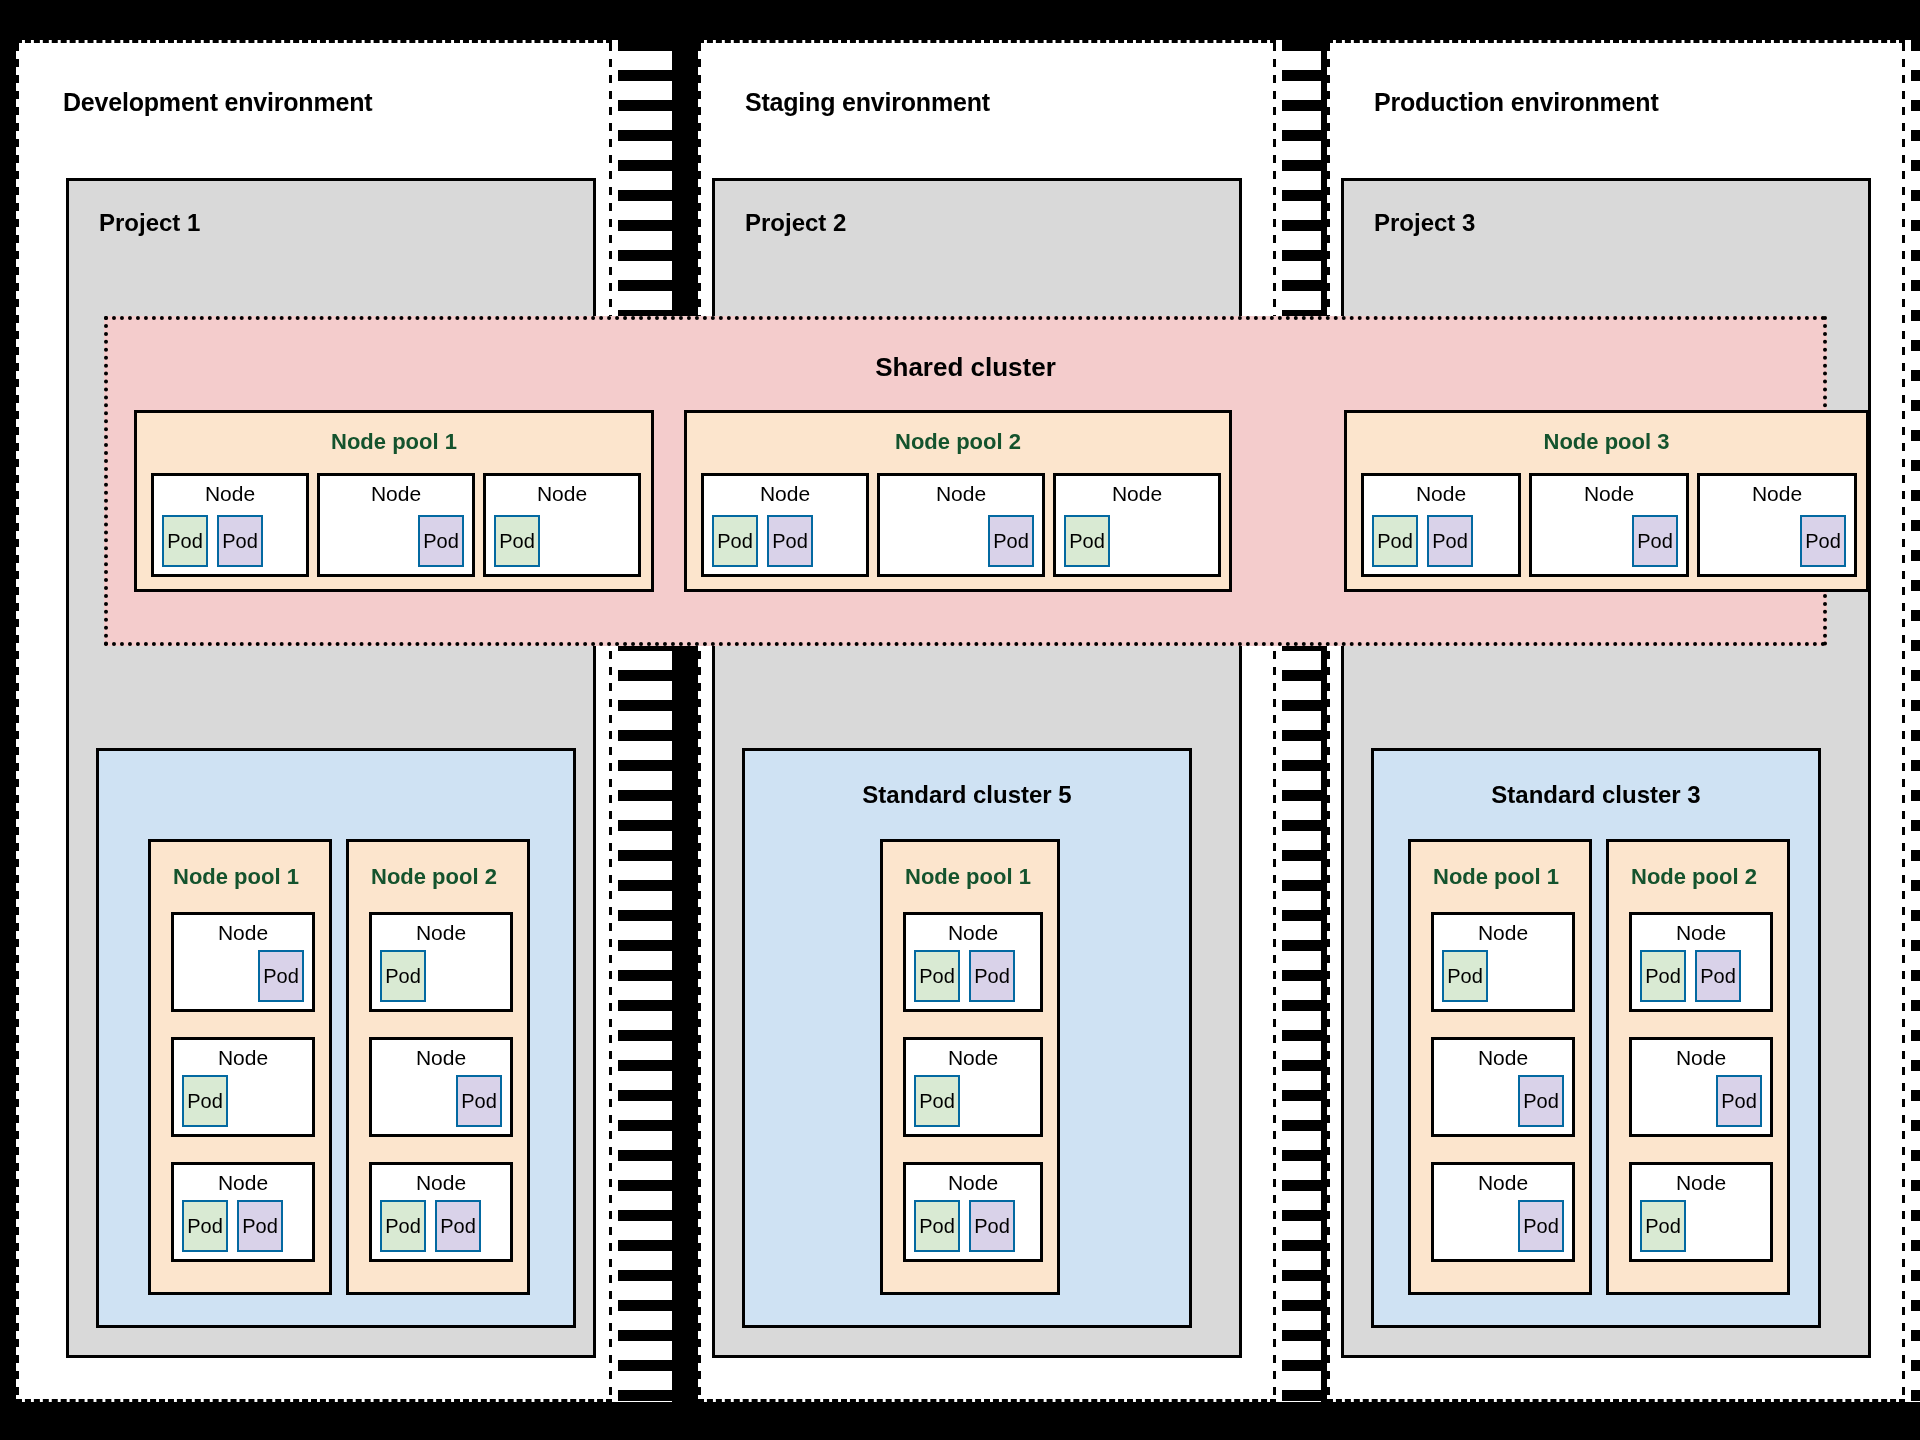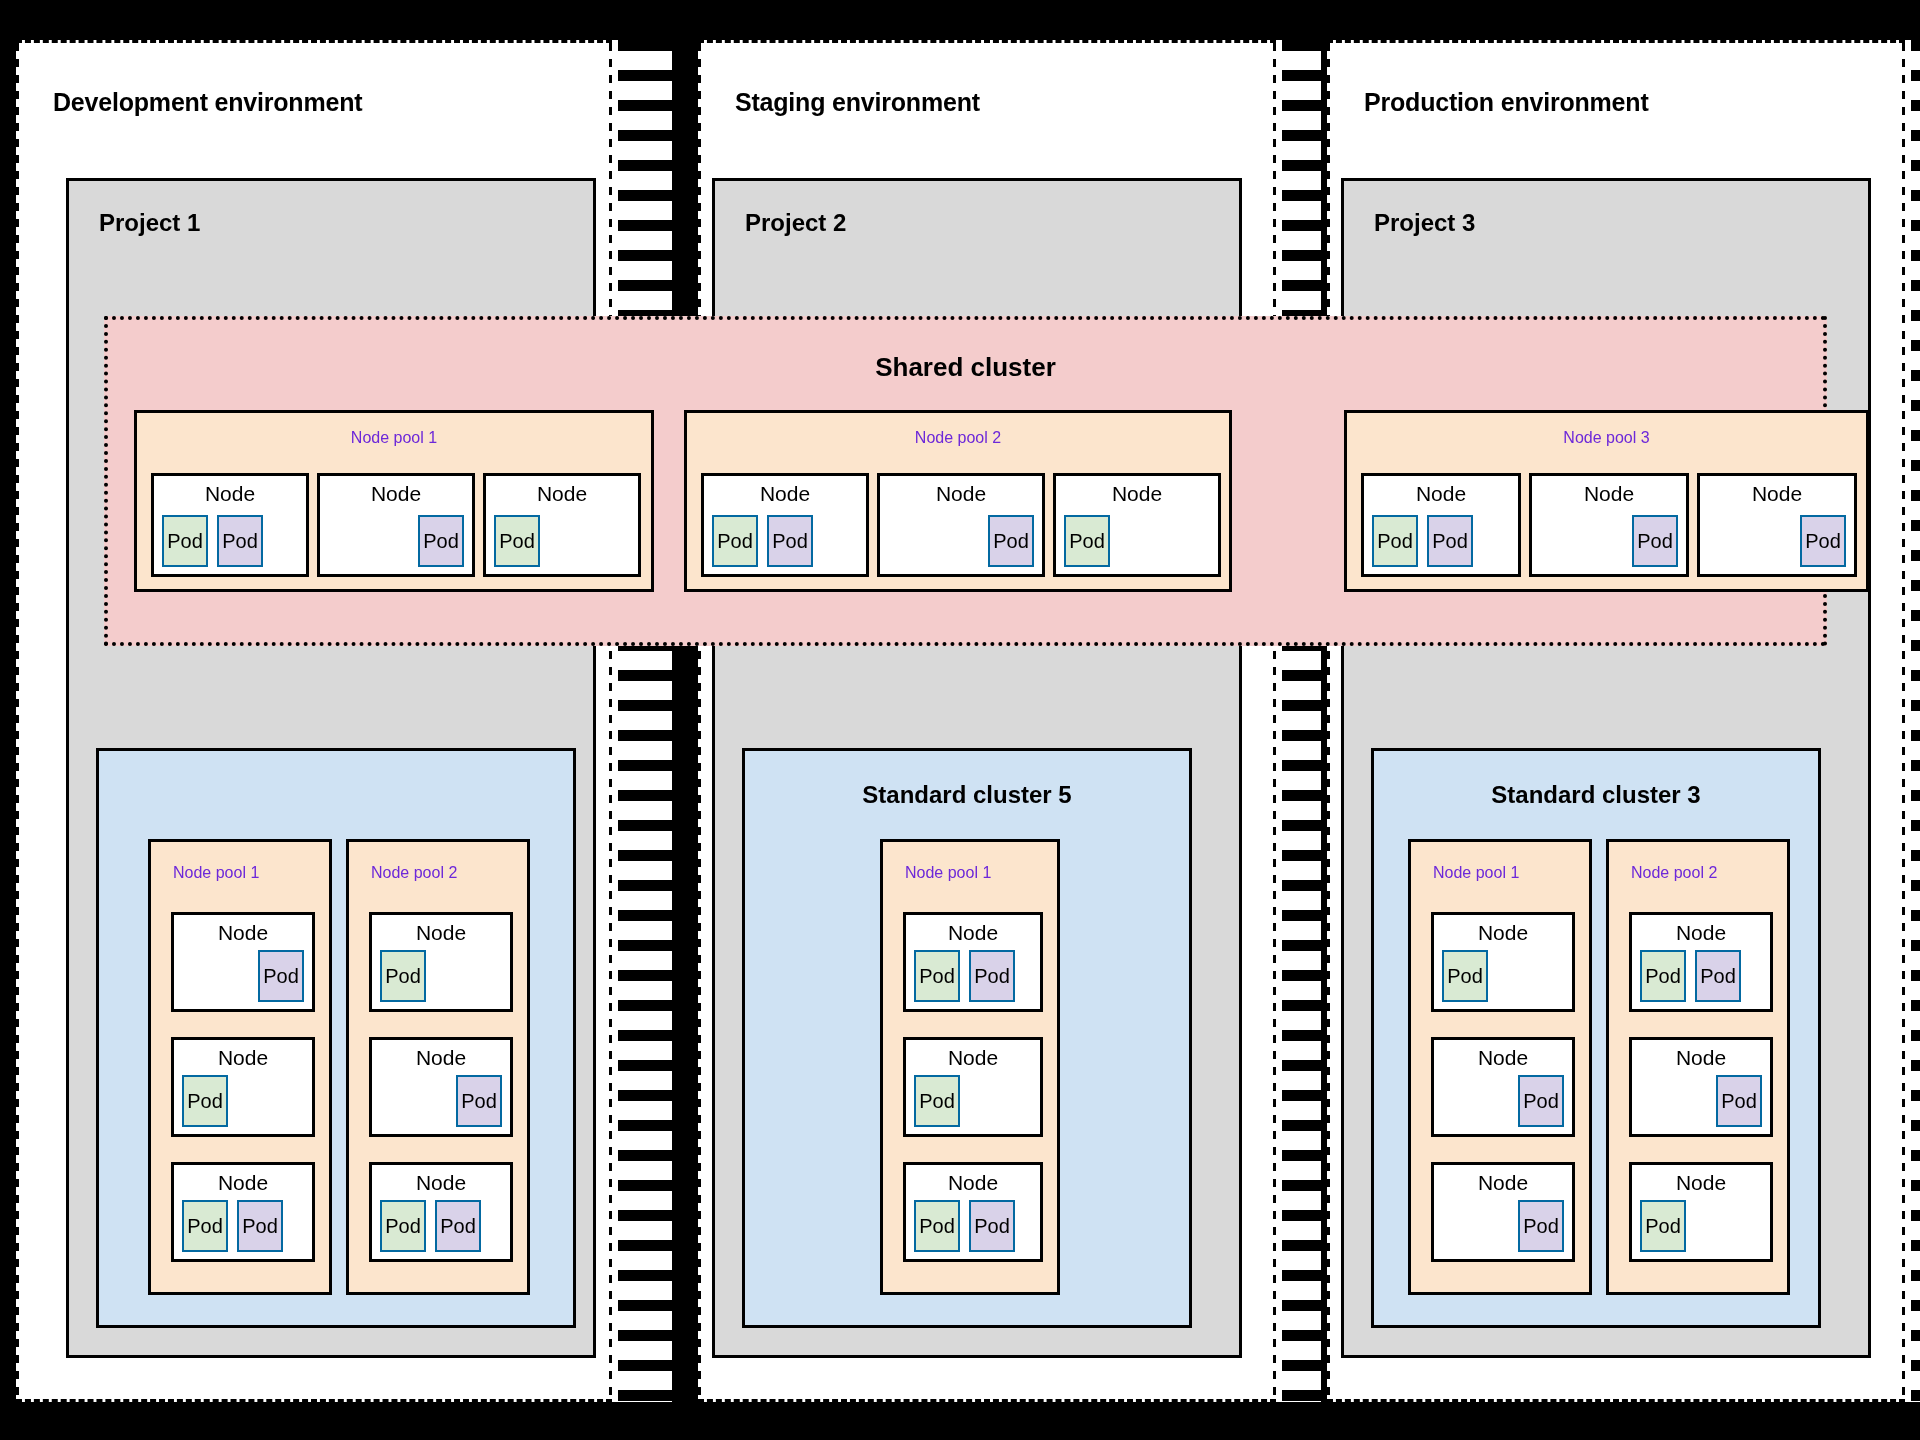--- a/index.html
+++ b/index.html
@@ -20,21 +20,21 @@
     border-left: none; border-right: none;
   }
   .env-left-edge, .env-right-edge {
     position: absolute; top: 0; bottom: 0; width: 3px;
     background: repeating-linear-gradient(to bottom, #000 0 8px, transparent 8px 16px);
   }
   .env-left-edge { left: 0; }
   .env-right-edge { right: 0; }
 
   .env-title {
-    position: absolute; left: 37px; top: 45px;
+    position: absolute; left: 47px; top: 45px;
     font-size: 25px; font-weight: bold; color: #000;
     letter-spacing: -0.2px; white-space: nowrap;
   }
 
   
   .ladder { position: absolute; top: 40px; height: 1362px; width: 60px; background: #fff; }
   .ladder-rungs {
     position: absolute; left: 6px; right: 2px; top: 0; bottom: 0;
     background: repeating-linear-gradient(to bottom, #000 0 11px, #fff 11px 30px);
   }
@@ -81,21 +81,21 @@
 
   
   .nodepool {
     position: absolute;
     background: #fce5cd;
     border: 3px solid #000;
   }
   .nodepool-title {
     position: absolute; left: 0; right: 0; top: 16px;
     text-align: center;
-    font-size: 16px; font-weight: normal; color: #6d28d9;
+    font-size: 22px; font-weight: bold; color: #14532d;
     white-space: nowrap;
   }
   .nodepool-title.left {
     text-align: left; left: 22px; right: auto; top: 22px;
   }
 
   
   .node {
     position: absolute;
     background: #ffffff;

